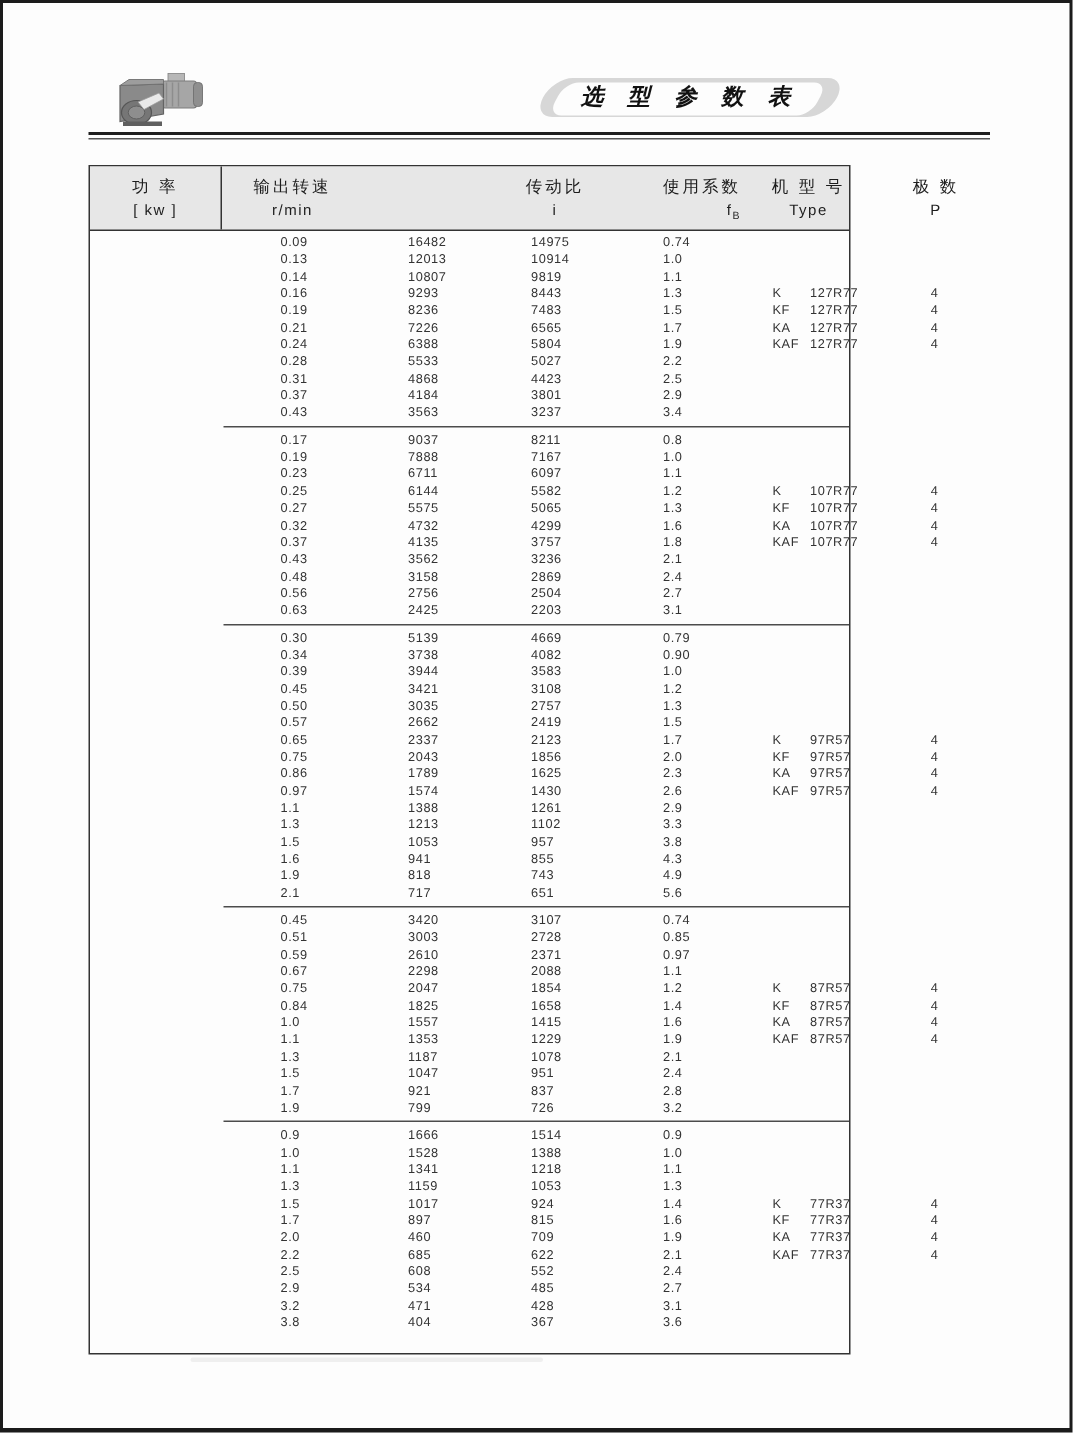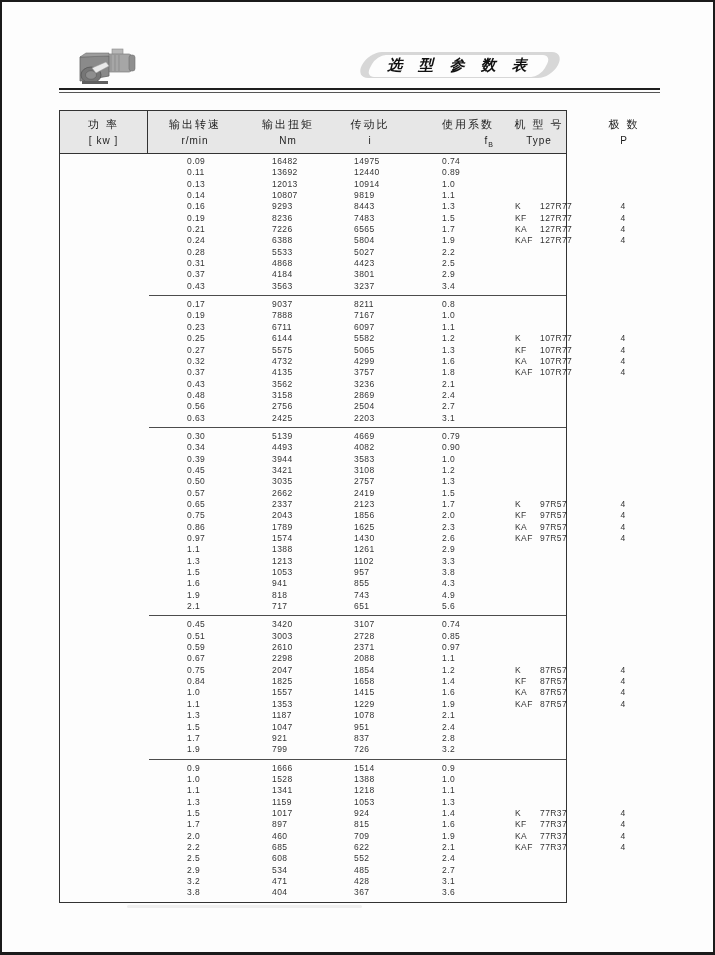--- a/index.html
+++ b/index.html
@@ -97,24 +97,20 @@
   <div class="table">
     <div class="thead">
       <div class="th th-power">
         <div class="zh">功  率</div>
         <div class="en">[ kw ]</div>
       </div>
       <div class="th th-speed">
         <div class="zh">输出转速</div>
         <div class="en">r/min</div>
       </div>
-      <div class="th th-torque">
-        <div class="zh">输出扭矩</div>
-        <div class="en">Nm</div>
-      </div>
       <div class="th th-ratio">
         <div class="zh">传动比</div>
         <div class="en">i</div>
       </div>
       <div class="th th-fb">
         <div class="zh">使用系数</div>
         <div class="en"><span>f</span><sub>B</sub></div>
       </div>
       <div class="th th-type">
         <div class="zh">机 型 号</div>
@@ -128,26 +124,20 @@
     <div class="tbody">
       <div class="groups" id="groups">
           <div class="group">
             <div class="row">
               <span class="cell c-speed">0.09</span>
               <span class="cell c-torque">16482</span>
               <span class="cell c-ratio">14975</span>
               <span class="cell c-fb">0.74</span>
             </div>
             <div class="row">
-              <span class="cell c-speed">0.11</span>
-              <span class="cell c-torque">13692</span>
-              <span class="cell c-ratio">12440</span>
-              <span class="cell c-fb">0.89</span>
-            </div>
-            <div class="row">
               <span class="cell c-speed">0.13</span>
               <span class="cell c-torque">12013</span>
               <span class="cell c-ratio">10914</span>
               <span class="cell c-fb">1.0</span>
             </div>
             <div class="row">
               <span class="cell c-speed">0.14</span>
               <span class="cell c-torque">10807</span>
               <span class="cell c-ratio">9819</span>
               <span class="cell c-fb">1.1</span>
@@ -287,21 +277,21 @@
           </div>
           <div class="group">
             <div class="row">
               <span class="cell c-speed">0.30</span>
               <span class="cell c-torque">5139</span>
               <span class="cell c-ratio">4669</span>
               <span class="cell c-fb">0.79</span>
             </div>
             <div class="row">
               <span class="cell c-speed">0.34</span>
-              <span class="cell c-torque">4493</span>
+              <span class="cell c-torque">3738</span>
               <span class="cell c-ratio">4082</span>
               <span class="cell c-fb">0.90</span>
             </div>
             <div class="row">
               <span class="cell c-speed">0.39</span>
               <span class="cell c-torque">3944</span>
               <span class="cell c-ratio">3583</span>
               <span class="cell c-fb">1.0</span>
             </div>
             <div class="row">

